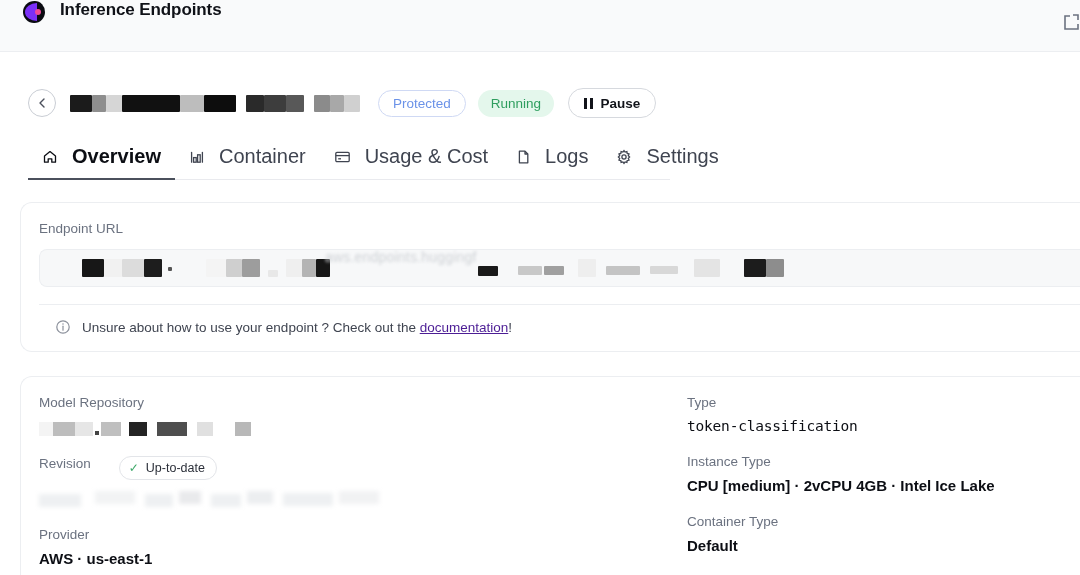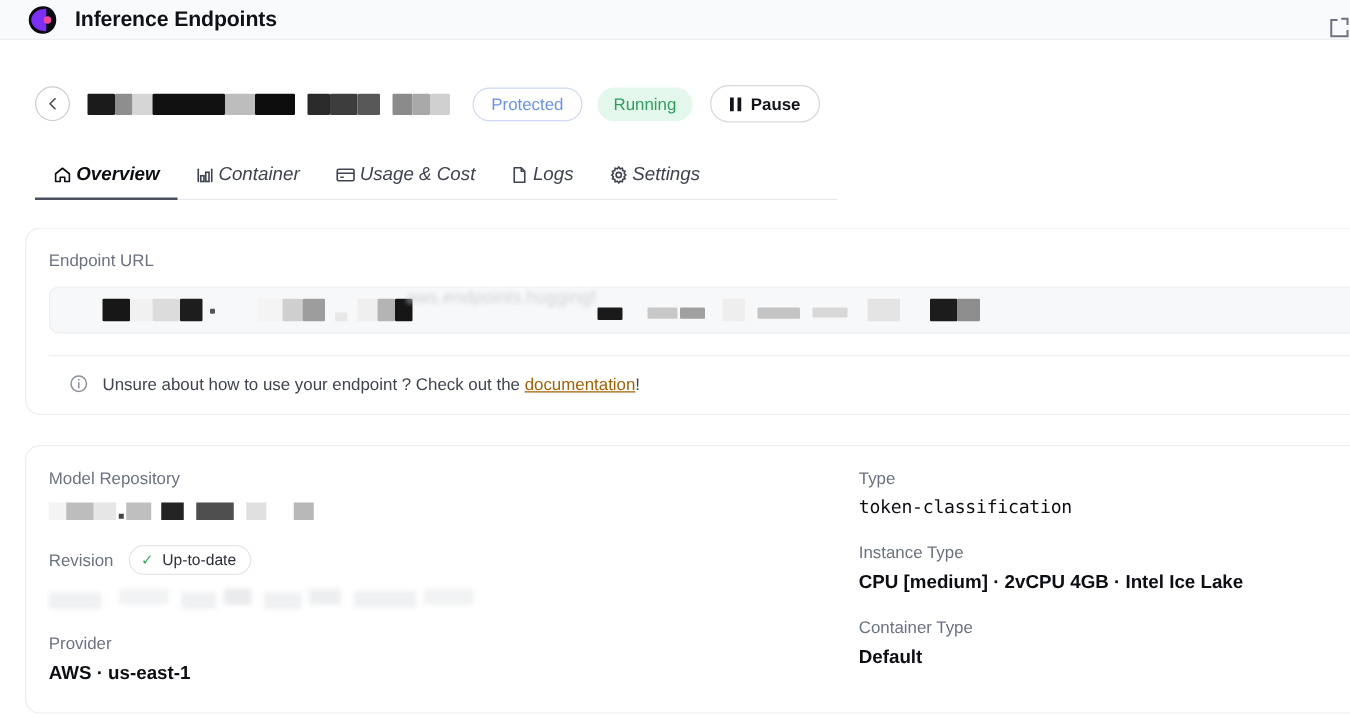--- a/index.html
+++ b/index.html
@@ -7,25 +7,24 @@
     margin: 0; padding: 0;
     width: 1080px; height: 575px;
     background: #ffffff;
     font-family: "Liberation Sans", sans-serif;
     overflow: hidden;
   }
 
   
   .topbar {
     position: relative;
-    height: 32px;
+    height: 52px;
     background: #f9fafb;
     border-bottom: 1px solid #eceef1;
     display: flex;
-    align-items: center;
     padding-left: 22px;
   }
   .logo {
     width: 24px; height: 24px;
     position: relative;
     flex: 0 0 auto;
   }
   .logo .blob {
     position: absolute; left: 1px; top: 1px;
     width: 22px; height: 22px;
@@ -145,28 +144,27 @@
     display: flex;
     align-items: flex-end;
     margin: 24px 0 0 28px;
     border-bottom: 1px solid #e9eaee;
     width: 642px;
     height: 38px;
   }
   .tab {
     display: flex;
     align-items: center;
-    gap: 3px;
-    font-size: 15px;
+    gap: 14px;
+    font-size: 20px;
     color: #3f4450;
     padding: 0 14px 11px 14px;
     cursor: pointer;
     position: relative;
     white-space: nowrap;
-    font-style: italic;
   }
   .tab.active {
     color: #0c0e14;
     font-weight: 700;
   }
   .tab.active::after {
     content: "";
     position: absolute;
     left: 0; right: 0; bottom: -1px;
     height: 2px;
@@ -235,21 +233,21 @@
   }
   .doc-note {
     display: flex;
     align-items: center;
     gap: 11px;
     padding: 14px 0 0 16px;
     font-size: 13.5px;
     color: #3f4450;
   }
   .doc-note a {
-    color: #a16207;
+    color: #4c1d95;
     text-decoration: underline;
   }
   .doc-note svg { display: block; flex: 0 0 auto; }
 
   .card-info {
     margin-top: 24px;
     padding: 18px 0 18px 18px;
     display: flex;
     height: 215px;
   }
@@ -280,22 +278,22 @@
     margin-top: 12px;
     width: 260px;
   }
   .repo-redacted span {
     position: absolute; top: 0;
     height: 14px;
   }
 
   .revision-row {
     display: flex;
-    align-items: center;
-    gap: 12px;
+    align-items: flex-start;
+    gap: 28px;
   }
   .pill-uptodate {
     height: 24px;
     padding: 0 11px 0 9px;
     border-radius: 999px;
     border: 1px solid #e3e5e9;
     background: #ffffff;
     font-size: 12.5px;
     color: #2b2f39;
     display: inline-flex;

